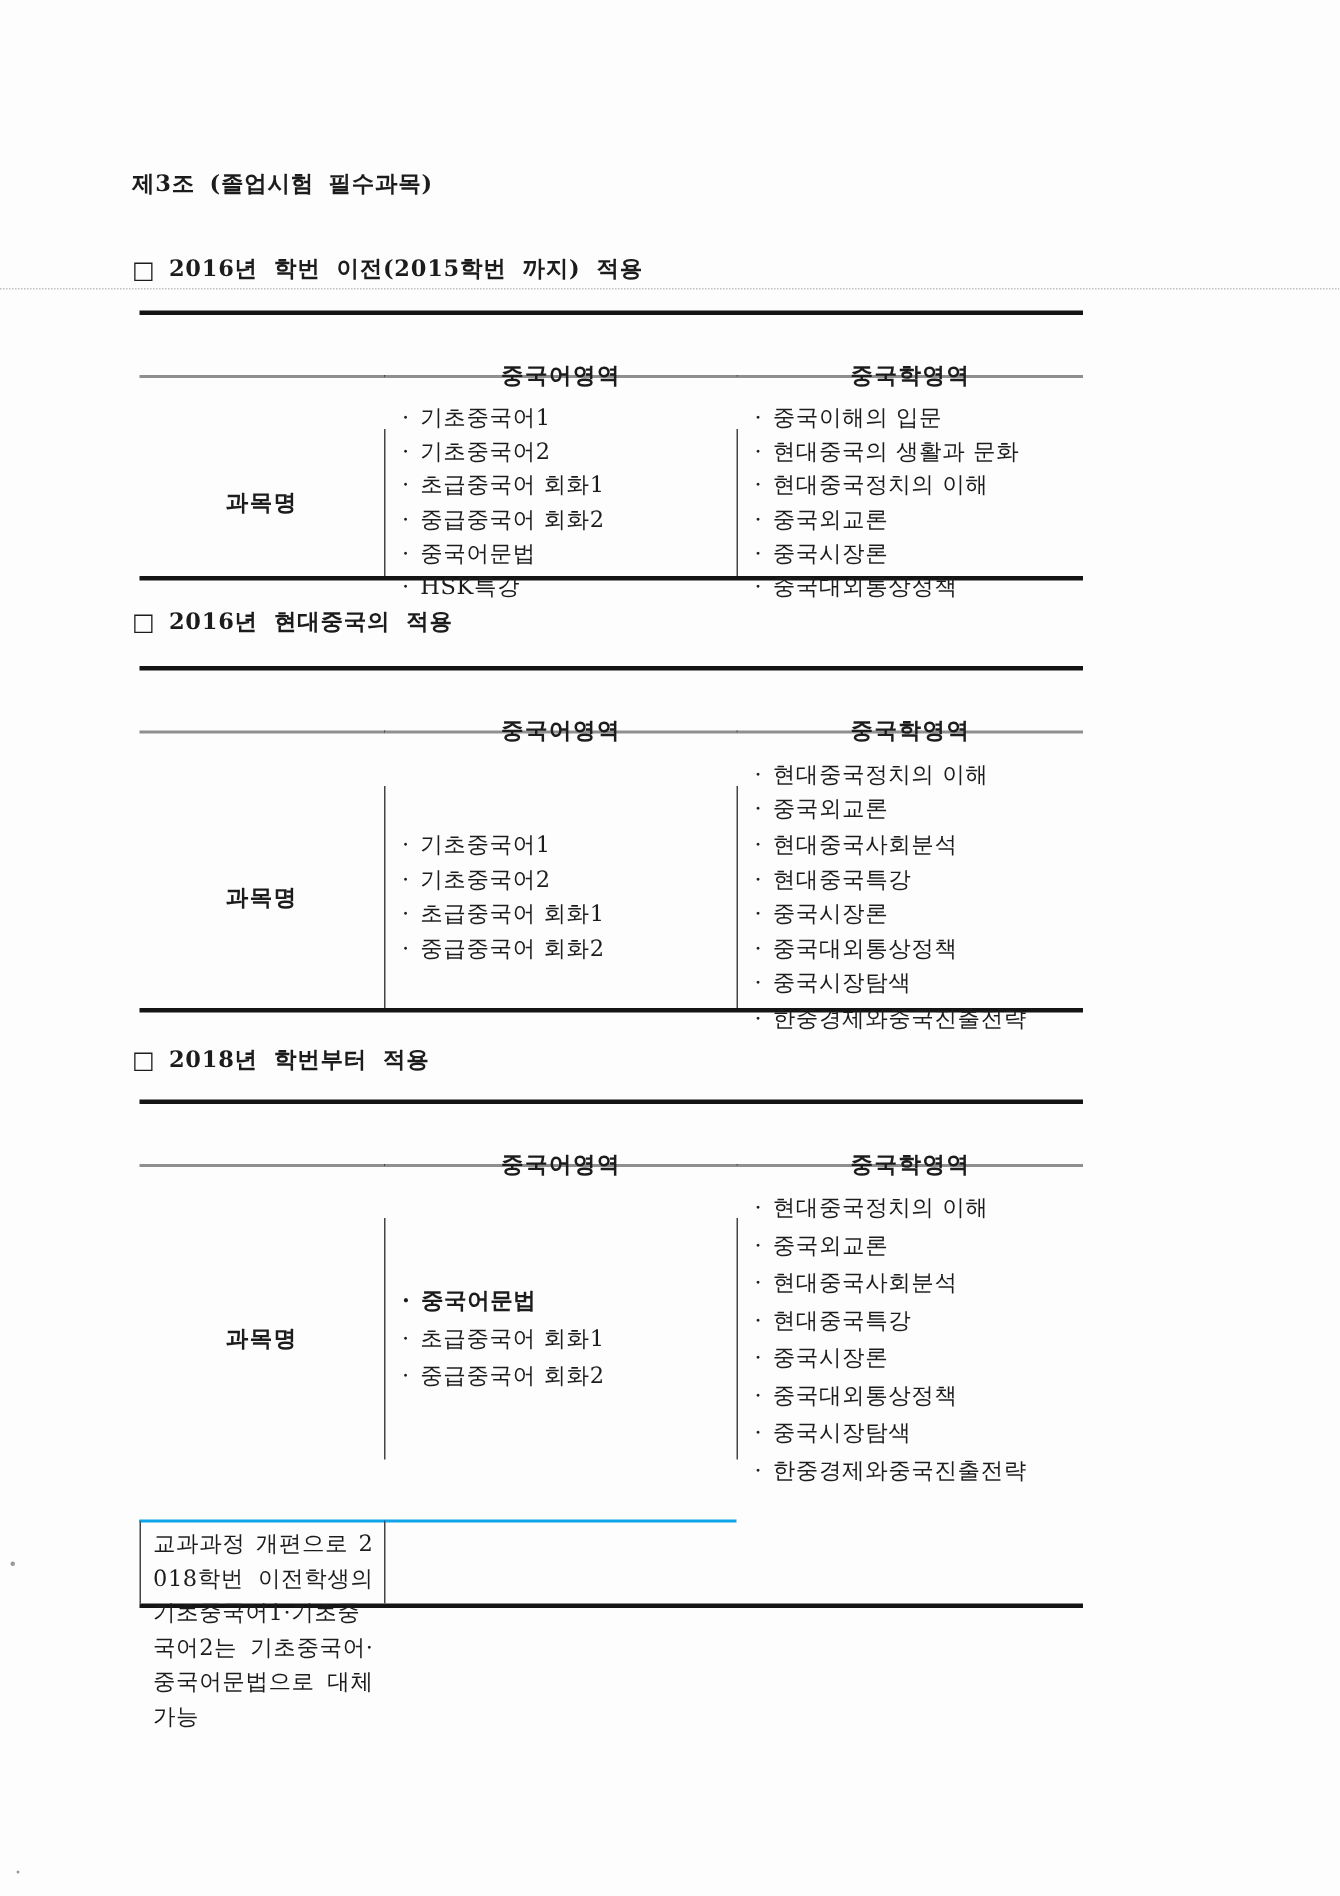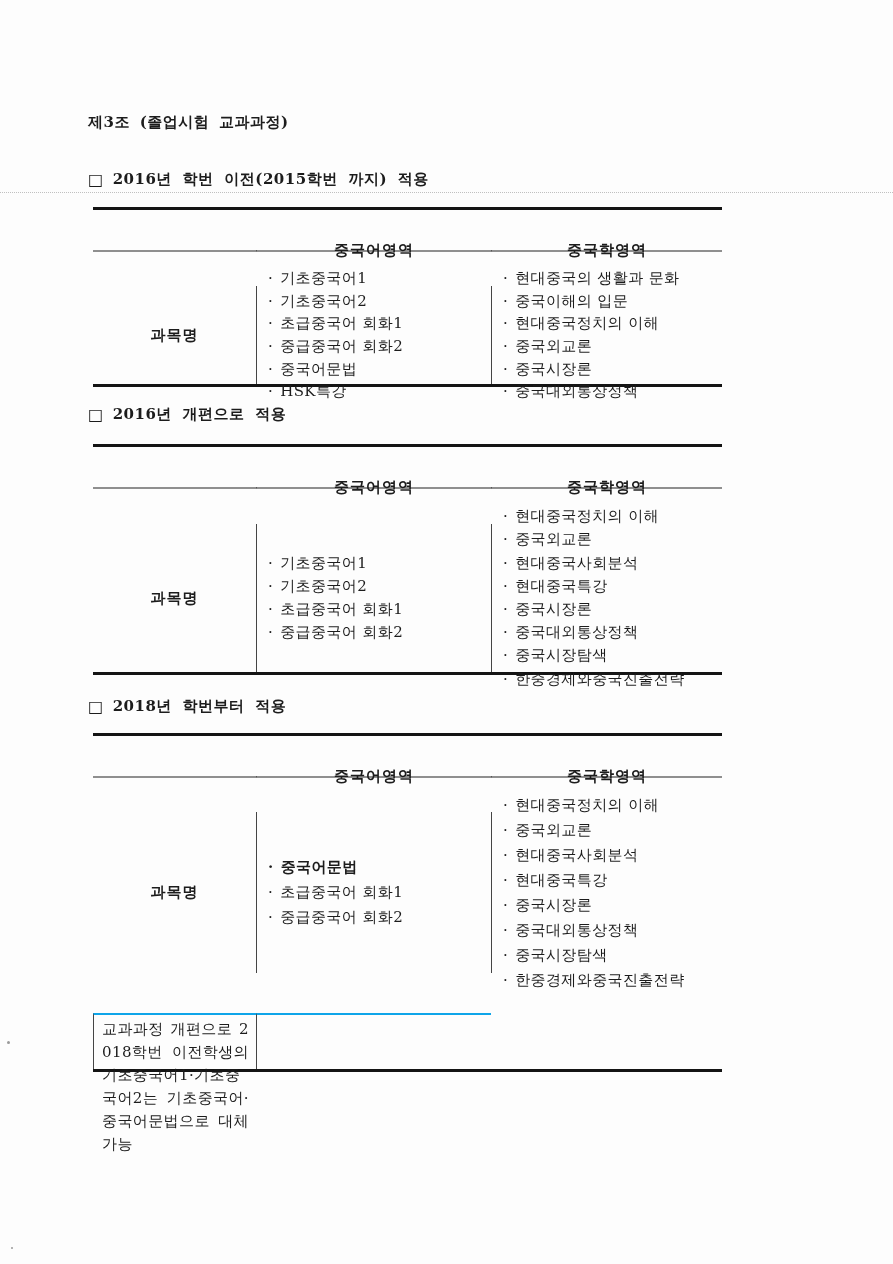--- a/index.html
+++ b/index.html
@@ -83,21 +83,21 @@
   #table-2{top:444px;grid-template-rows:37px 188px;}
   #table-2 .course-line{--lh:23.2px;}
   #table-3{top:733px;grid-template-rows:36px 201px 96px;}
   #table-3 .course-line{--lh:25px;}
   
   .speck{background:#9a9a9a;border-radius:50%;}
 </style>
 </head>
 <body>
 
-<div class="abs doc-title">제3조 (졸업시험 교과과정)</div>
+<div class="abs doc-title">제3조 (졸업시험 필수과목)</div>
 
 <div class="abs section-head" style="top:170px;">
   <span class="checkbox">□</span>
   <span>2016년 학번 이전(2015학번 까지) 적용</span>
 </div>
 
 <div class="abs dotted-rule"></div>
 
 <div class="doc-table" id="table-1">
   <div class="cell hcell"></div>
@@ -106,32 +106,32 @@
   <div class="cell rowhead">과목명</div>
   <div class="cell vline course-list">
       <div class="course-line"><span class="bullet">·</span><span>기초중국어1</span></div>
       <div class="course-line"><span class="bullet">·</span><span>기초중국어2</span></div>
       <div class="course-line"><span class="bullet">·</span><span>초급중국어 회화1</span></div>
       <div class="course-line"><span class="bullet">·</span><span>중급중국어 회화2</span></div>
       <div class="course-line"><span class="bullet">·</span><span>중국어문법</span></div>
       <div class="course-line"><span class="bullet">·</span><span>HSK특강</span></div>
     </div>
   <div class="cell vline course-list">
+      <div class="course-line"><span class="bullet">·</span><span>중국이해의 입문</span></div>
       <div class="course-line"><span class="bullet">·</span><span>현대중국의 생활과 문화</span></div>
-      <div class="course-line"><span class="bullet">·</span><span>중국이해의 입문</span></div>
       <div class="course-line"><span class="bullet">·</span><span>현대중국정치의 이해</span></div>
       <div class="course-line"><span class="bullet">·</span><span>중국외교론</span></div>
       <div class="course-line"><span class="bullet">·</span><span>중국시장론</span></div>
       <div class="course-line"><span class="bullet">·</span><span>중국대외통상정책</span></div>
     </div>
 </div>
 
 <div class="abs section-head" style="top:405px;">
   <span class="checkbox">□</span>
-  <span>2016년 개편으로 적용</span>
+  <span>2016년 현대중국의 적용</span>
 </div>
 
 <div class="doc-table" id="table-2">
   <div class="cell hcell"></div>
   <div class="cell hcell vline">중국어영역</div>
   <div class="cell hcell vline">중국학영역</div>
   <div class="cell rowhead">과목명</div>
   <div class="cell vline course-list">
       <div class="course-line"><span class="bullet">·</span><span>기초중국어1</span></div>
       <div class="course-line"><span class="bullet">·</span><span>기초중국어2</span></div>

